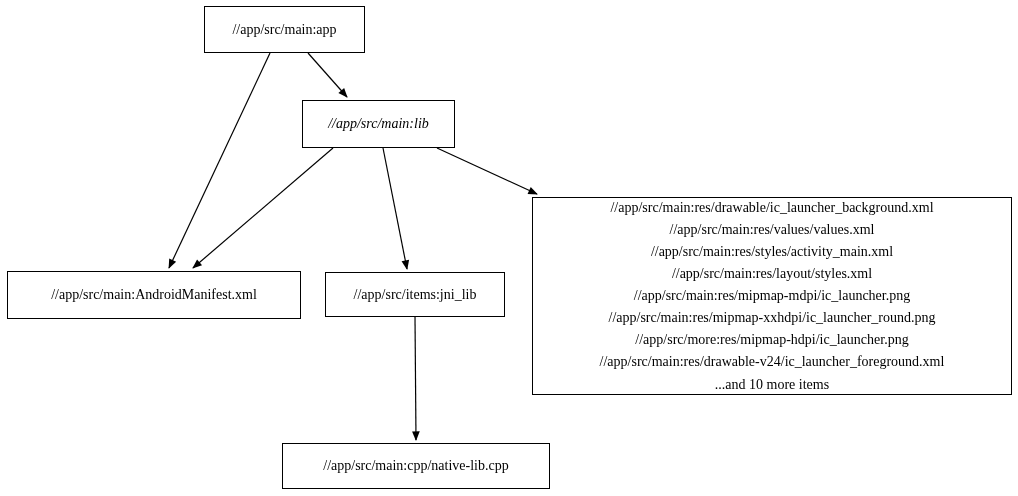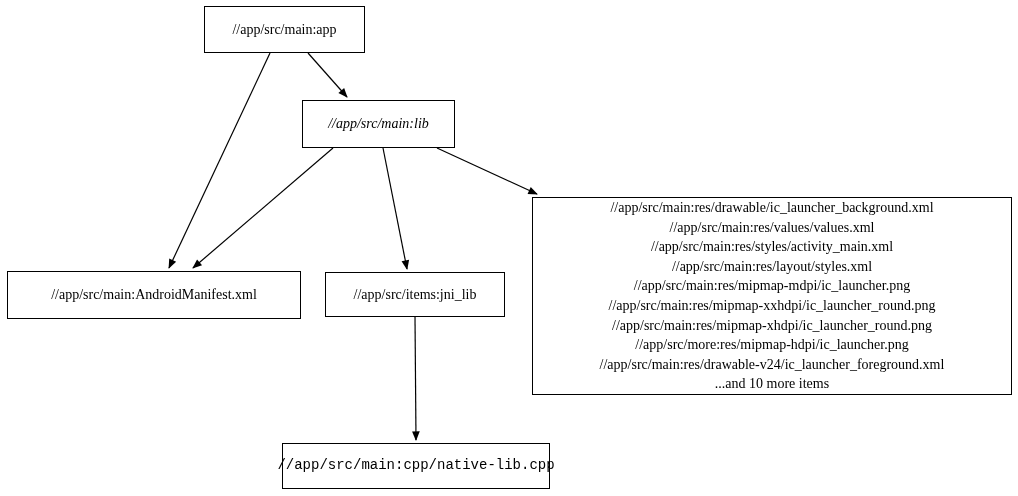--- a/index.html
+++ b/index.html
@@ -38,21 +38,21 @@
   }
   .node.multiline {
     flex-direction: column;
     justify-content: space-between;
   }
   #node-app            { left: 204px; top: 6px;   width: 161px; height: 47px; }
   #node-lib            { left: 302px; top: 100px; width: 153px; height: 48px; font-style: italic; }
   #node-manifest       { left: 7px;   top: 271px; width: 294px; height: 48px; text-align: center; }
   #node-jni-lib        { left: 325px; top: 272px; width: 180px; height: 45px; }
   #node-resources      { left: 532px; top: 197px; width: 480px; height: 198px; }
-  #node-native-lib     { left: 282px; top: 443px; width: 268px; height: 46px; font-family: Liberation Mono, monospace; }
+  #node-native-lib     { left: 282px; top: 443px; width: 268px; height: 46px; }
 </style>
 </head>
 <body>
 
 <div class="canvas">
 
   <svg class="edges" viewBox="0 0 1018 496" xmlns="http://www.w3.org/2000/svg">
     <defs>
       <marker id="arrow" viewBox="0 0 10 10" refX="9" refY="5" markerWidth="10" markerHeight="8" orient="auto-start-reverse">
         <path d="M 0 1 L 10 5 L 0 9 z" fill="#000000"></path>
@@ -82,21 +82,20 @@
     <span>//app/src/items:jni_lib</span>
   </div>
 
   <div class="node multiline" id="node-resources">
     <div>//app/src/main:res/drawable/ic_launcher_background.xml</div>
     <div>//app/src/main:res/values/values.xml</div>
     <div>//app/src/main:res/styles/activity_main.xml</div>
     <div>//app/src/main:res/layout/styles.xml</div>
     <div>//app/src/main:res/mipmap-mdpi/ic_launcher.png</div>
     <div>//app/src/main:res/mipmap-xxhdpi/ic_launcher_round.png</div>
-    <div>//app/src/main:res/mipmap-xhdpi/ic_launcher_round.png</div>
     <div>//app/src/more:res/mipmap-hdpi/ic_launcher.png</div>
     <div>//app/src/main:res/drawable-v24/ic_launcher_foreground.xml</div>
     <div>...and 10 more items</div>
   </div>
 
   <div class="node" id="node-native-lib">
     <span>//app/src/main:cpp/native-lib.cpp</span>
   </div>
 
 </div>

